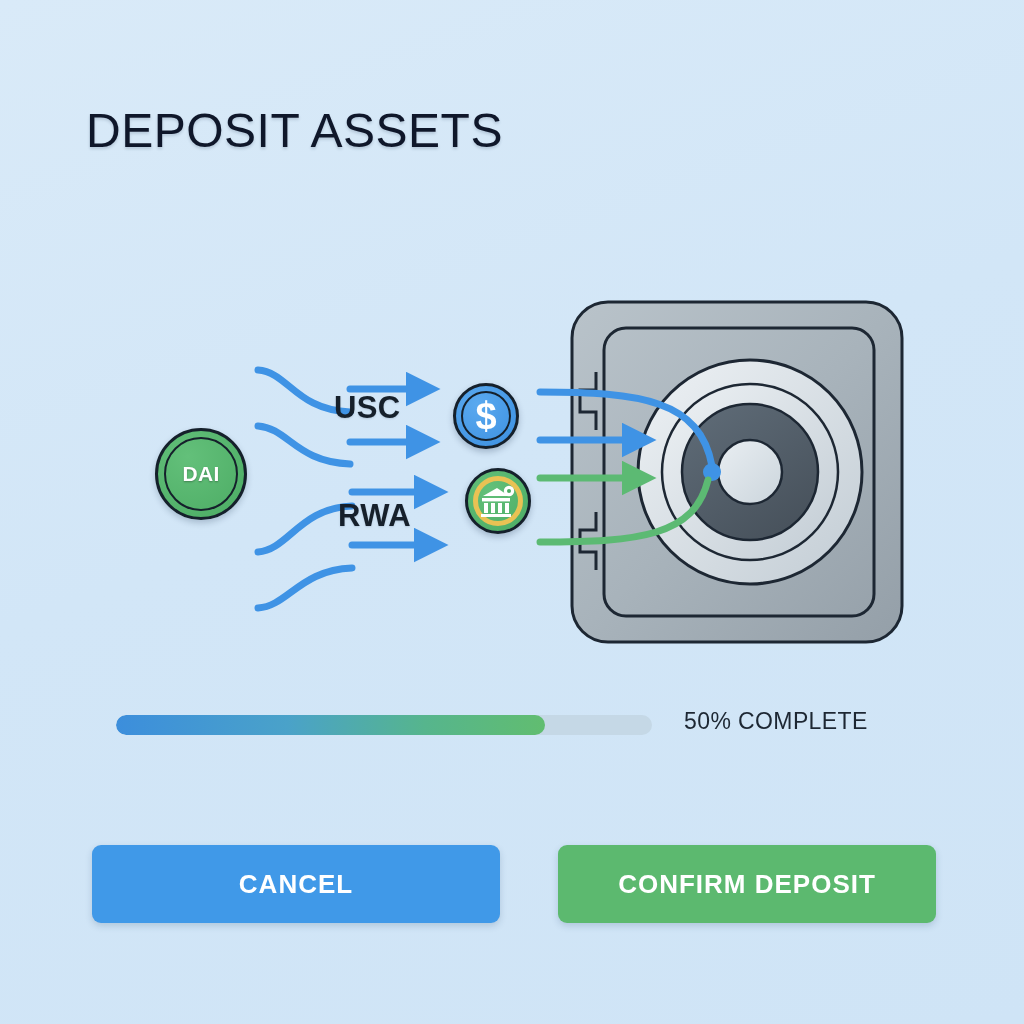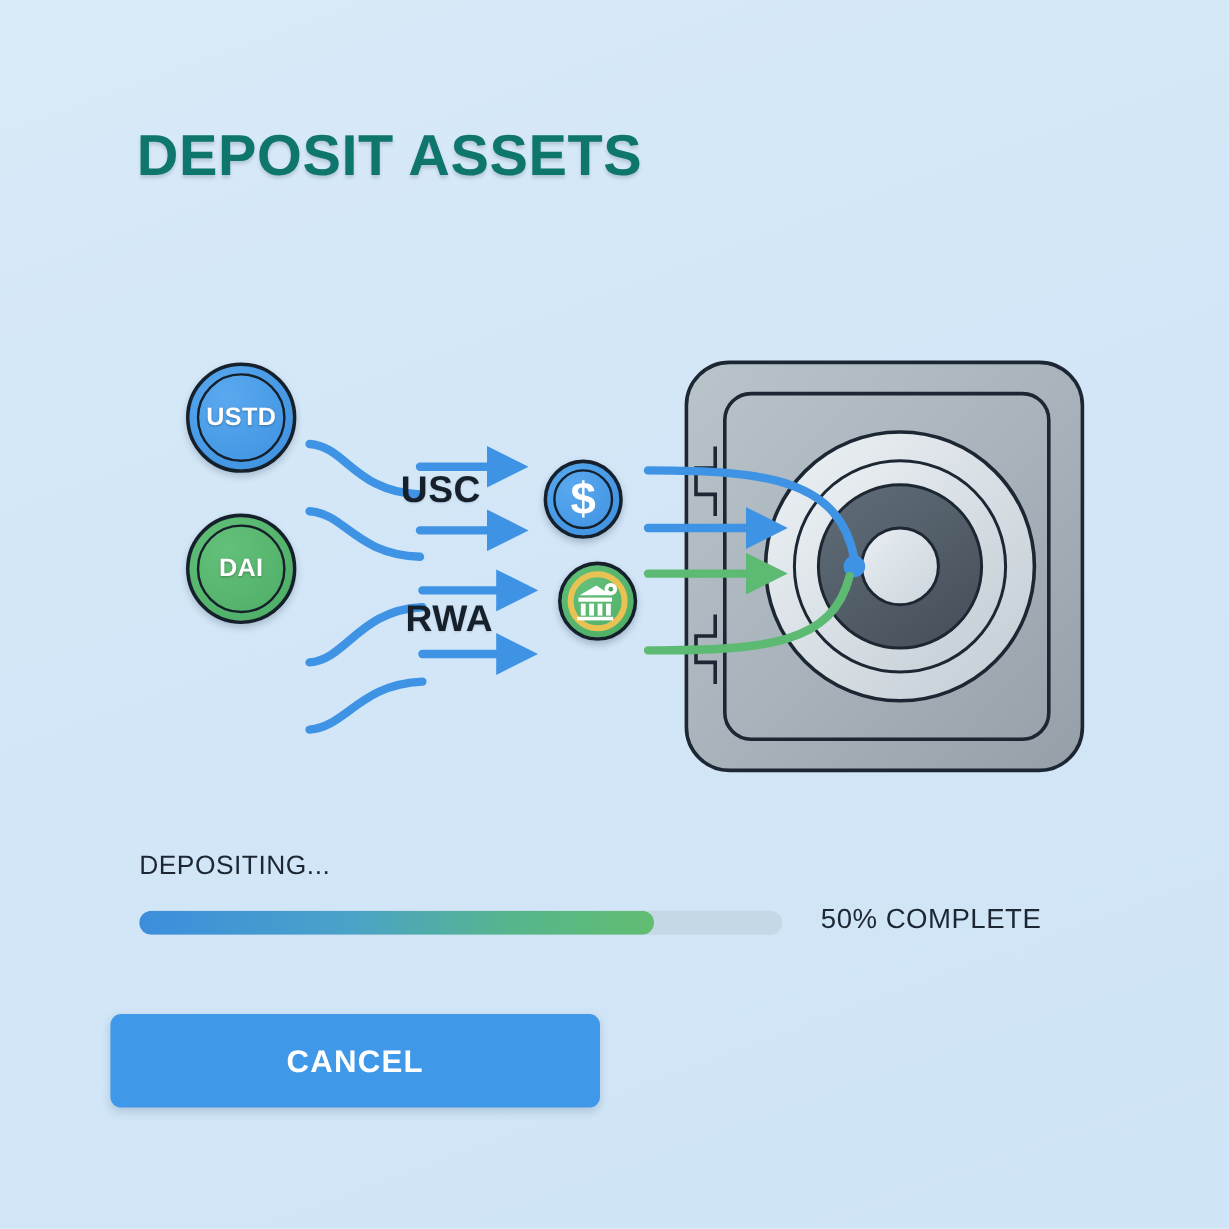--- a/index.html
+++ b/index.html
@@ -18,26 +18,25 @@
     position: absolute;
     inset: 0;
   }
 
   
   .page-title {
     position: absolute;
     left: 86px;
     top: 103px;
     font-size: 48px;
-    font-weight: bold;
+    font-weight: normal;
     letter-spacing: 0.5px;
-    color: #0f766e;
+    color: #0f172a;
     text-shadow: 0 2px 3px rgba(30,50,80,0.18);
     white-space: nowrap;
-    margin-left: 28px;
   }
 
   
   .flow-stage {
     position: absolute;
     left: 0;
     top: 250px;
     width: 1024px;
     height: 430px;
   }
@@ -246,24 +245,20 @@
 
       <g fill="none" stroke-width="7" stroke-linecap="round">
         <path d="M 540 142 C 640 142 700 150 712 216" stroke="#3f93e5"></path>
         <circle cx="712" cy="222" r="9" fill="#3f93e5"></circle>
         <path d="M 540 190 L 646 190" stroke="#3f93e5" marker-end="url(#arrowBlue)"></path>
         <path d="M 540 228 L 646 228" stroke="#5cba73" marker-end="url(#arrowGreen)"></path>
         <path d="M 540 292 C 640 292 694 286 708 230" stroke="#5cba73"></path>
       </g>
     </svg>
 
-    <div class="token ustd">
-      <span class="ring"></span>
-      <span class="tkr">USTD</span>
-    </div>
     <div class="token dai">
       <span class="ring"></span>
       <span class="tkr">DAI</span>
     </div>
 
     <div class="mid-label usc">USC</div>
     <div class="mid-label rwa">RWA</div>
 
     <div class="coin usd">
       <span class="cring"></span>
@@ -279,24 +274,24 @@
         <rect x="19" y="19" width="4" height="10" fill="#ffffff"></rect>
         <rect x="26" y="19" width="4" height="10" fill="#ffffff"></rect>
         <rect x="2" y="30" width="30" height="3" fill="#ffffff"></rect>
         <circle cx="30" cy="7" r="5.2" fill="#ffffff"></circle>
         <circle cx="30" cy="7" r="2" fill="#4bab63"></circle>
       </svg>
     </div>
   </div>
 
   <div class="progress-block">
-    <div class="progress-label">DEPOSITING...</div>
     <div class="progress-row">
       <div class="progress-track">
         <div class="progress-fill" id="progress-fill" style="width: 80%;"></div>
       </div>
       <div class="progress-pct">50% COMPLETE</div>
     </div>
   </div>
 
   <button class="btn cancel">CANCEL</button>
+  <button class="btn confirm">CONFIRM DEPOSIT</button>
 
 </div>
 
 </body></html>

